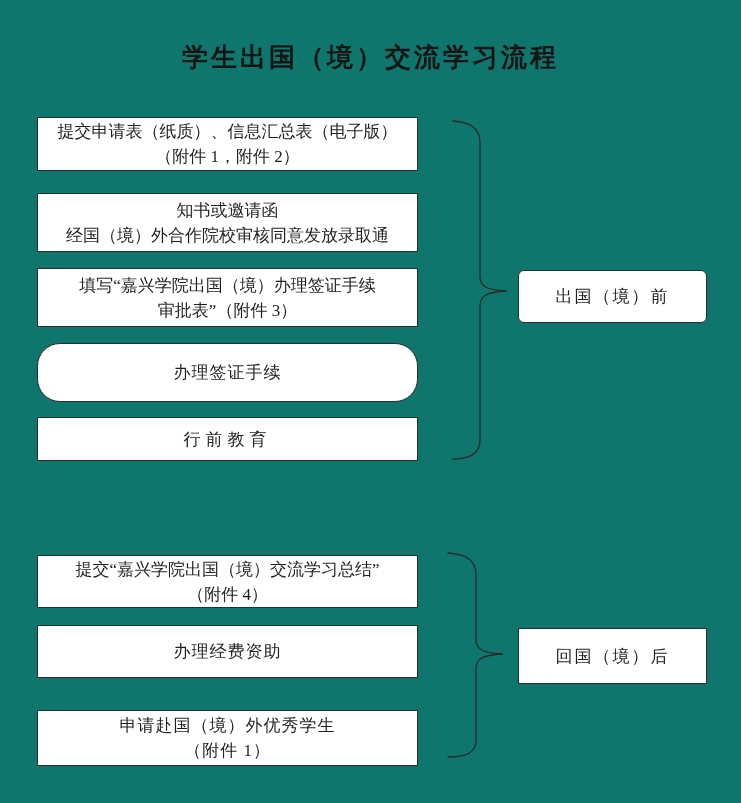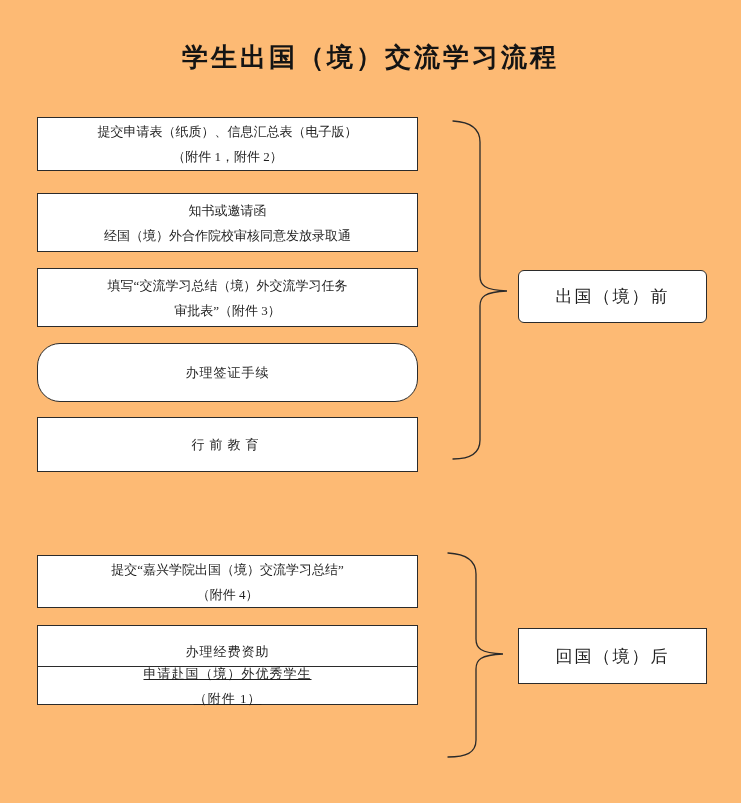--- a/index.html
+++ b/index.html
@@ -4,21 +4,21 @@
 <style>
   html, body {
     margin: 0;
     padding: 0;
     background: #ffffff;
   }
   .canvas {
     position: relative;
     width: 741px;
     height: 803px;
-    background: #fdba74;
+    background: #0f766e;
     font-family: "Liberation Serif", "DejaVu Serif", serif;
     color: #1f1f1f;
     overflow: hidden;
   }
   .title {
     position: absolute;
     top: 40px;
     left: 0;
     width: 741px;
     margin: 0;
@@ -34,33 +34,33 @@
     width: 381px;
     border: 1px solid #2b2b2b;
     box-sizing: border-box;
     display: flex;
     flex-direction: column;
     justify-content: center;
     align-items: center;
     background: #ffffff;
   }
   .step .ln {
-    font-size: 13px;
+    font-size: 17px;
     line-height: 25px;
     text-align: center;
     white-space: nowrap;
   }
   .b1 { top: 117px; height: 54px; }
   .b2 { top: 193px; height: 59px; }
   .b3 { top: 268px; height: 59px; }
   .b4 { top: 343px; height: 59px; border-radius: 23px; }
-  .b5 { top: 417px; height: 55px; }
+  .b5 { top: 417px; height: 44px; }
   .b6 { top: 555px; height: 53px; }
   .b7 { top: 625px; height: 53px; }
-  .b8 { top: 666px; height: 39px; text-decoration: underline; }
+  .b8 { top: 710px; height: 56px; }
   .b4 .ln, .b7 .ln, .b8 .ln { letter-spacing: 1px; }
   .b5 .ln { letter-spacing: 5px; }
   .group-label {
     position: absolute;
     left: 518px;
     width: 189px;
     border: 1px solid #2b2b2b;
     box-sizing: border-box;
     display: flex;
     justify-content: center;
@@ -98,21 +98,21 @@
     <div class="ln">提交申请表（纸质）、信息汇总表（电子版）</div>
     <div class="ln">（附件 1，附件 2）</div>
   </div>
 
   <div class="step b2">
     <div class="ln">知书或邀请函</div>
     <div class="ln">经国（境）外合作院校审核同意发放录取通</div>
   </div>
 
   <div class="step b3">
-    <div class="ln">填写“交流学习总结（境）外交流学习任务</div>
+    <div class="ln">填写“嘉兴学院出国（境）办理签证手续</div>
     <div class="ln">审批表”（附件 3）</div>
   </div>
 
   <div class="step b4">
     <div class="ln">办理签证手续</div>
     <div class="ln"></div>
   </div>
 
   <div class="step b5">
     <div class="ln">行前教育</div>

